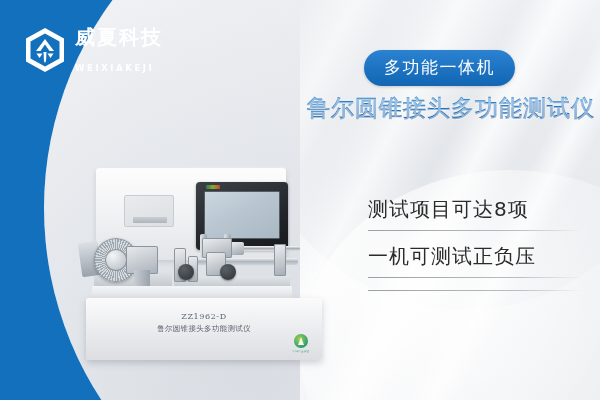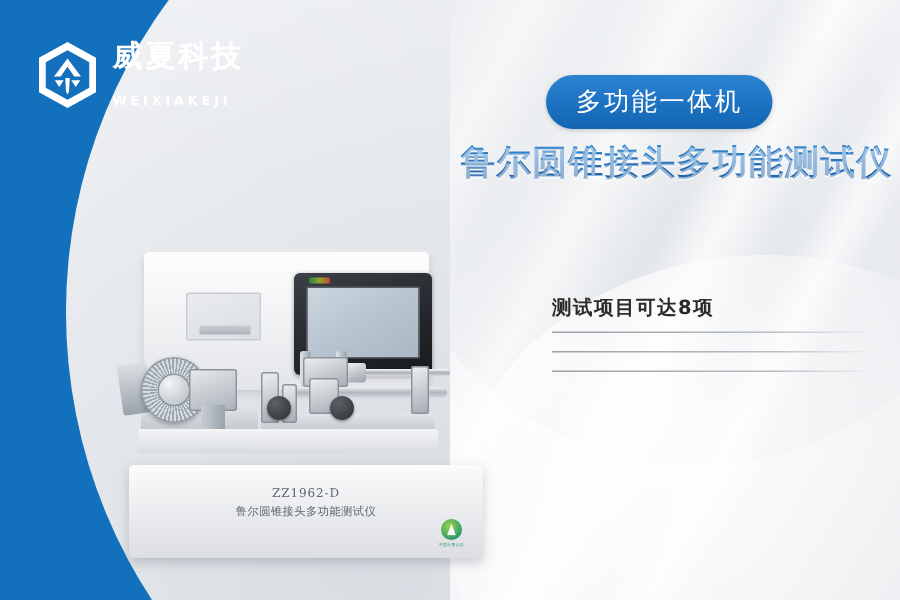--- a/index.html
+++ b/index.html
@@ -64,21 +64,21 @@
     font-size:23px; font-weight:bold; letter-spacing:1px; white-space:nowrap;
     color:#1763ae;
     background:linear-gradient(180deg,#3f8fd4 0%,#14559c 100%);
     -webkit-background-clip:text; background-clip:text;
     -webkit-text-fill-color:transparent;
     text-shadow:0 1px 0 rgba(255,255,255,.5);
   }
 
   
   .features{ position:absolute; left:368px; top:196px; width:214px; }
-  .feat{ font-size:13px; font-weight:bold; color:#2b2b2b; letter-spacing:1px;
+  .feat{ font-size:20px; font-weight:normal; color:#2b2b2b; letter-spacing:1px;
          white-space:nowrap; padding-bottom:7px; }
   .feat-div{ height:1px; background:linear-gradient(90deg,#9aa0a6,#b9bec3 70%,rgba(185,190,195,0)); margin-bottom:12px; }
 
   
   .machine{ position:absolute; left:78px; top:160px; width:230px; height:215px; }
 
   .m-body{
     position:absolute; left:18px; top:8px; width:190px; height:92px;
     background:linear-gradient(180deg,#fdfdfd 0%,#f0f1f3 55%,#e3e5e8 100%);
     border-radius:4px 4px 2px 2px;
@@ -105,21 +105,21 @@
   }
   .m-screen-inner{
     width:100%; height:100%;
     background:linear-gradient(150deg,#ccd7df 0%,#b9c6d1 45%,#a9b8c4 100%);
     border:1px solid #565c63; border-radius:1px;
   }
   .m-brand{ position:absolute; left:10px; top:3px; width:14px; height:4px;
             background:linear-gradient(90deg,#2f7d3c,#8aa832,#c7442e); border-radius:1px; }
 
   .m-base{
-    position:absolute; left:8px; top:150px; width:236px; height:62px;
+    position:absolute; left:8px; top:138px; width:236px; height:62px;
     background:linear-gradient(180deg,#fbfbfc 0%,#eeeff1 40%,#dcdee2 100%);
     border-radius:3px; box-shadow:0 3px 7px rgba(70,80,95,.25);
   }
   .m-deck{
     position:absolute; left:14px; top:126px; width:200px; height:16px;
     background:linear-gradient(180deg,#f4f5f7,#d9dce0);
     border-radius:2px;
   }
   .m-label{ position:absolute; left:0; top:14px; width:100%; text-align:center;
             color:#5d6570; }
@@ -234,20 +234,21 @@
       <span class="logo-en">WEIXIAKEJI</span>
     </span>
   </div>
 
   <div class="pill">多功能一体机</div>
   <div class="headline">鲁尔圆锥接头多功能测试仪</div>
 
   <div class="features">
     <div class="feat">测试项目可达8项</div>
     <div class="feat-div"></div>
+    <div class="feat">一机可测试正负压</div>
     <div class="feat-div"></div>
     <div class="feat-div"></div>
   </div>
 
   <div class="machine">
 
     <div class="m-body-top"></div>
     <div class="m-body">
       <div class="m-panel"></div>
       <div class="m-screen">

